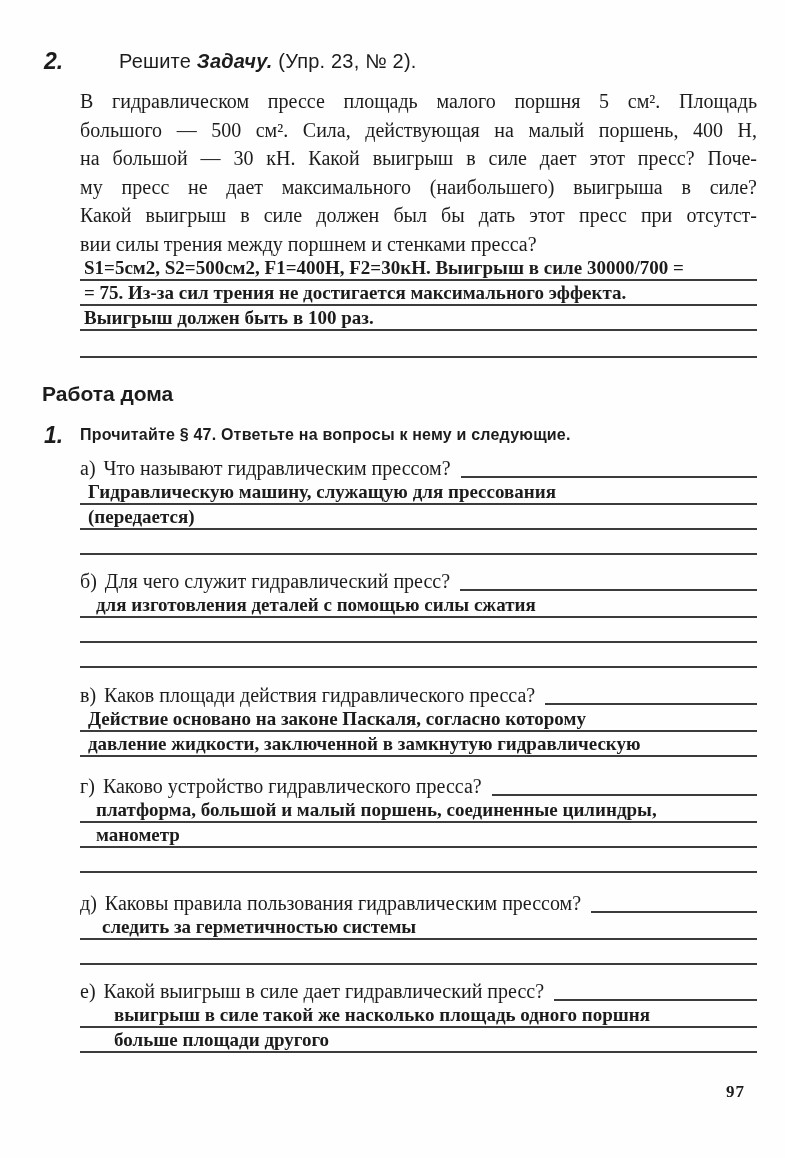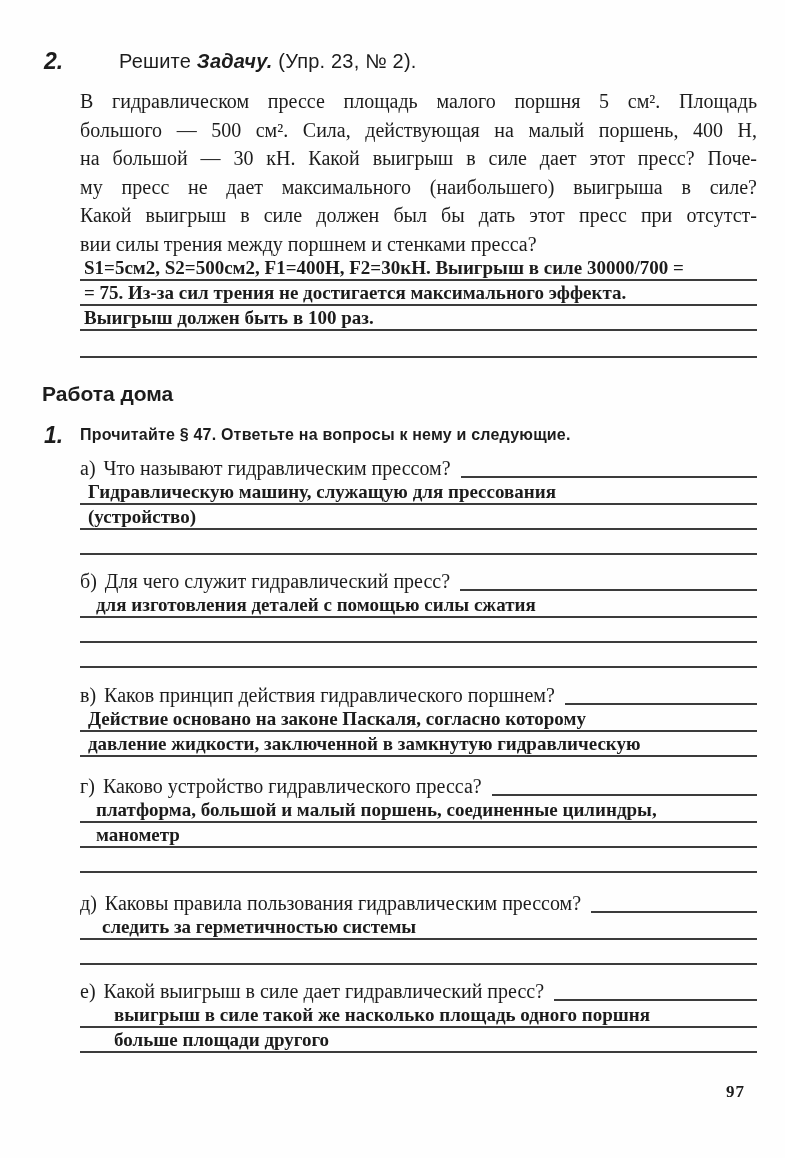--- a/index.html
+++ b/index.html
@@ -115,39 +115,39 @@
 
     <div class="questions">
 
       <div class="q-block qa ind8">
         <div class="q-row">
           <span class="q-letter">а)</span>
           <span class="q-text">Что называют гидравлическим прессом?</span>
           <span class="q-fill"></span>
         </div>
         <div class="ans">Гидравлическую машину, служащую для прессования</div>
-        <div class="ans">(устройство)</div>
+        <div class="ans">(передается)</div>
         <div class="ruled-empty"></div>
       </div>
 
       <div class="q-block qb ind16">
         <div class="q-row">
           <span class="q-letter">б)</span>
           <span class="q-text">Для чего служит гидравлический пресс?</span>
           <span class="q-fill"></span>
         </div>
         <div class="ans">для изготовления деталей с помощью силы сжатия</div>
         <div class="ruled-empty"></div>
         <div class="ruled-empty"></div>
       </div>
 
       <div class="q-block qv ind8">
         <div class="q-row">
           <span class="q-letter">в)</span>
-          <span class="q-text">Каков принцип действия гидравлического поршнем?</span>
+          <span class="q-text">Каков площади действия гидравлического пресса?</span>
           <span class="q-fill"></span>
         </div>
         <div class="ans">Действие основано на законе Паскаля, согласно которому</div>
         <div class="ans">давление жидкости, заключенной в замкнутую гидравлическую</div>
       </div>
 
       <div class="q-block qg ind16">
         <div class="q-row">
           <span class="q-letter">г)</span>
           <span class="q-text">Каково устройство гидравлического пресса?</span>

